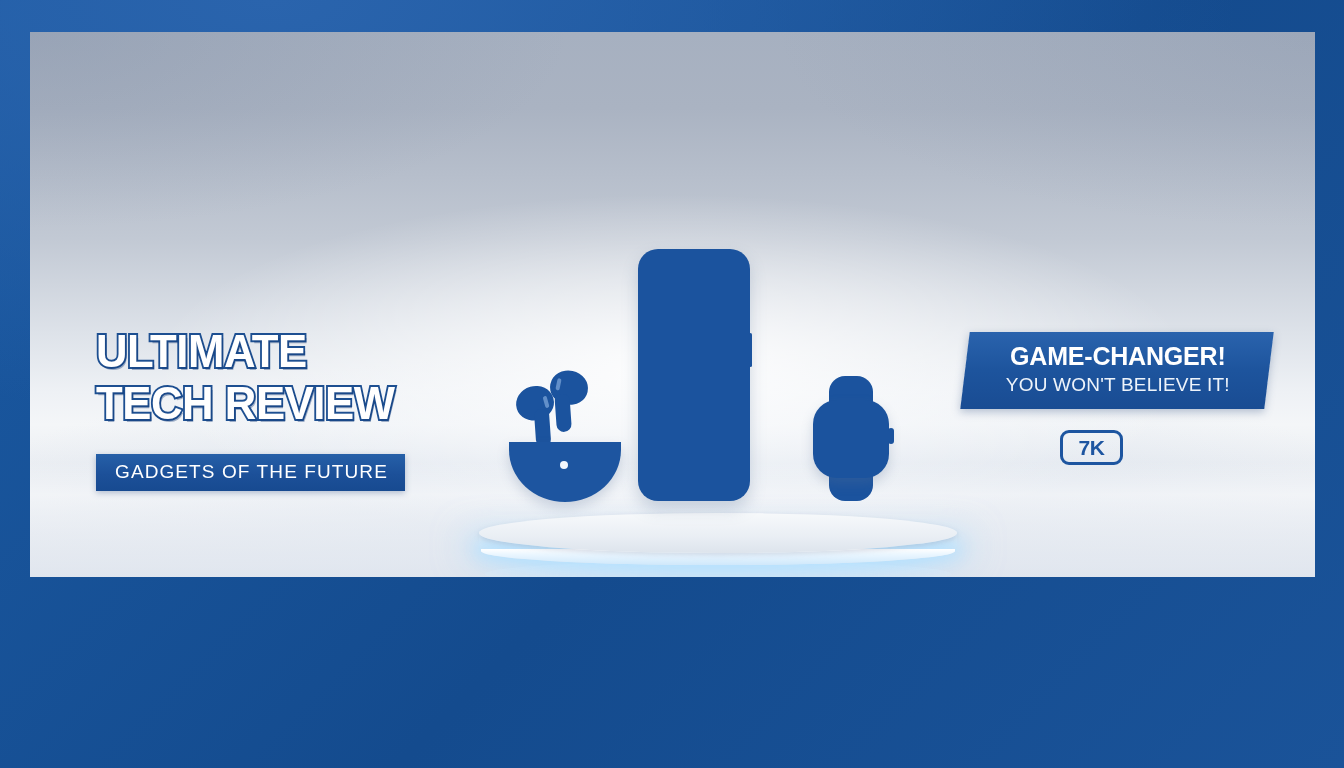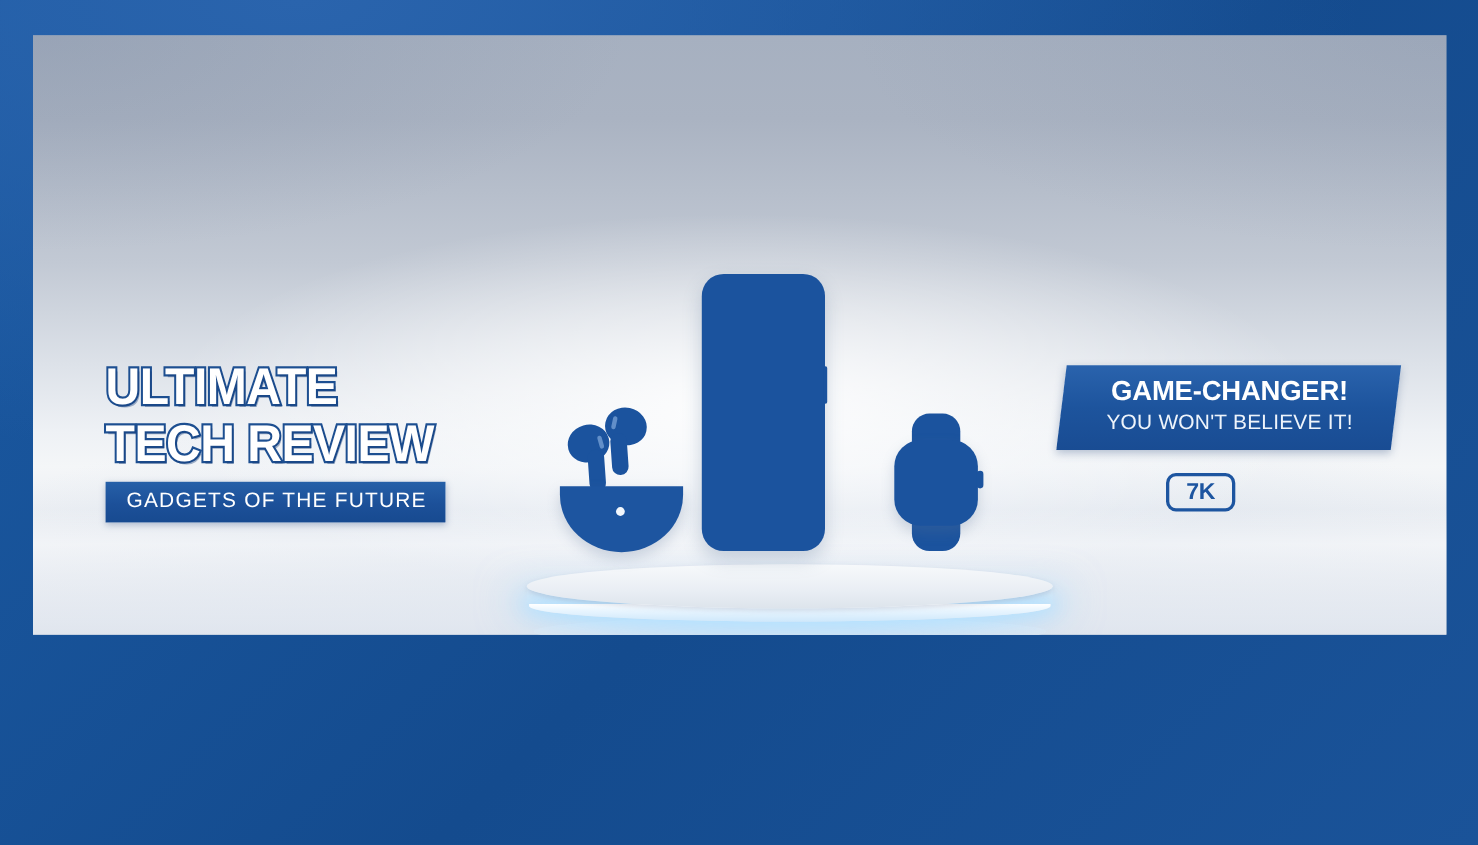--- a/index.html
+++ b/index.html
@@ -229,21 +229,21 @@
     font-stretch:condensed;
     transform:scaleX(.93);
     transform-origin:left center;
     -webkit-text-stroke:4px #1d4f91;
     paint-order:stroke fill;
     text-shadow:2px 3px 0 rgba(20,60,120,.38);
     white-space:nowrap;
   }
   #headline-line-2{ margin-top:7px; }
   #subtitle-banner{
-    margin-top:13px;
+    margin-top:29px;
     display:inline-block;
     background:linear-gradient(180deg,#2660a8 0%,#1c5099 55%,#174a90 100%);
     padding:7px 17px 8px 19px;
     box-shadow:0 2px 6px rgba(60,90,135,.35);
   }
   #subtitle-text{
     color:#fff;
     font-size:19px;
     font-weight:500;
     letter-spacing:1.1px;

